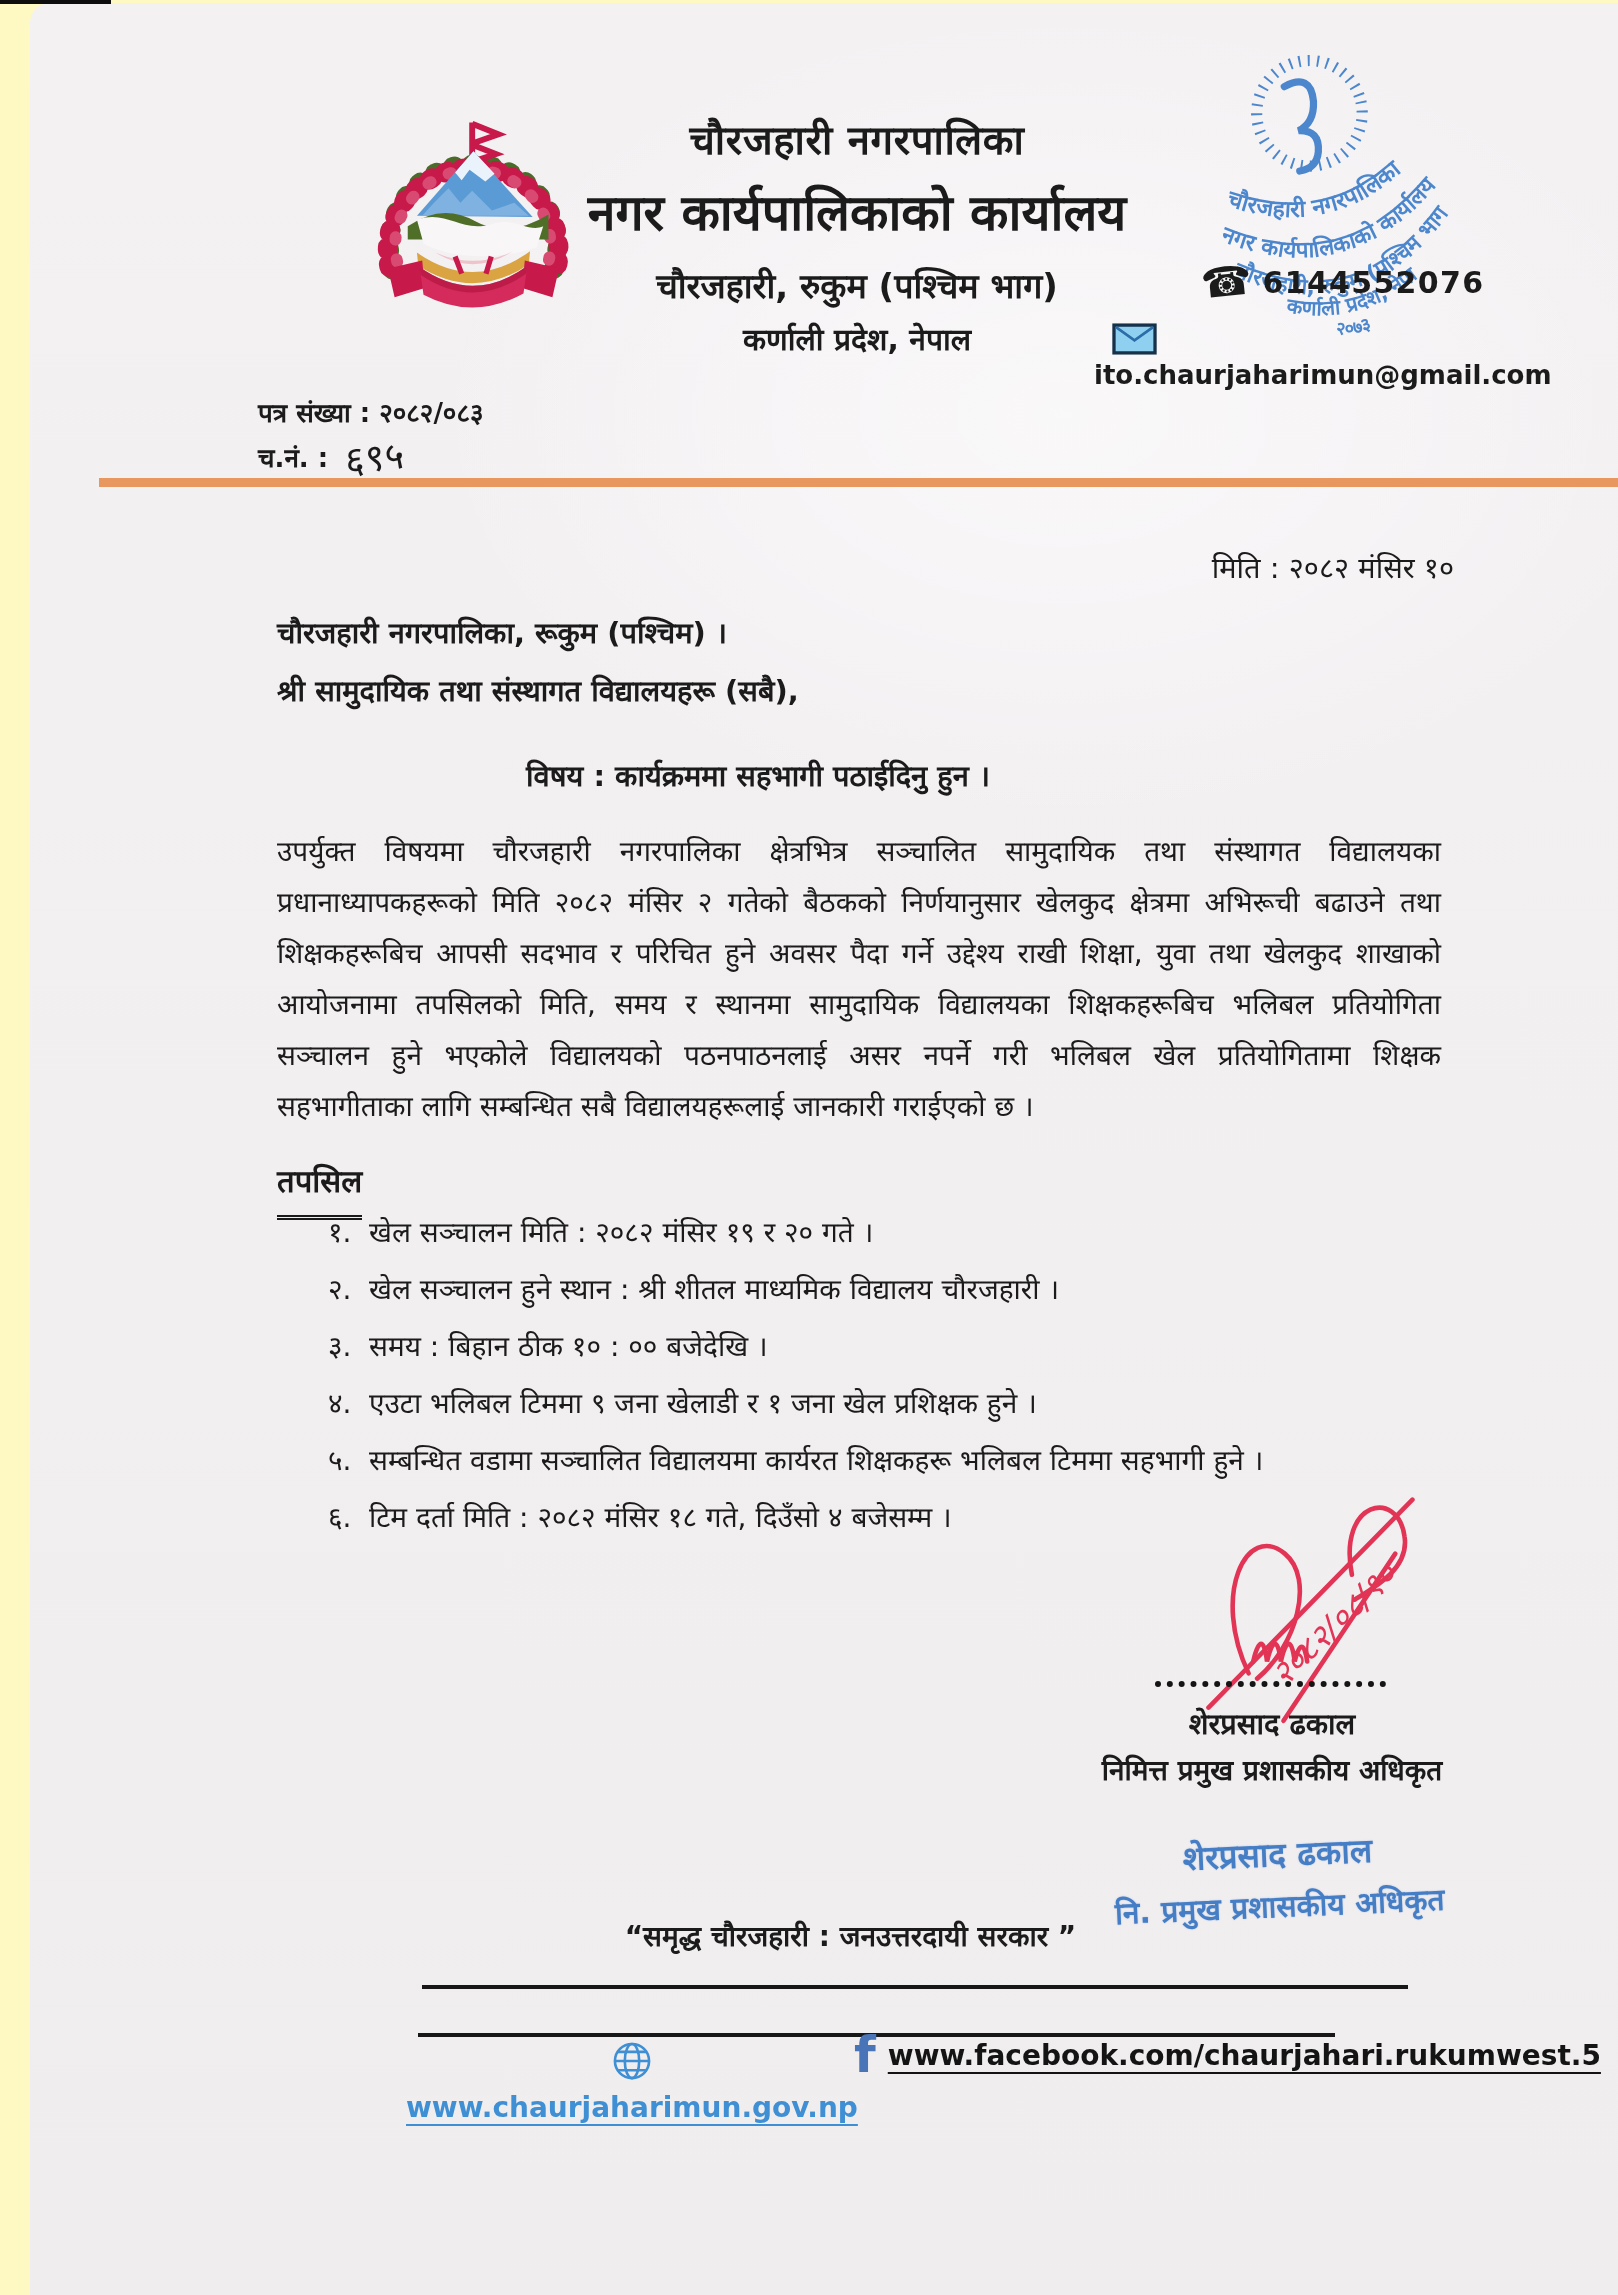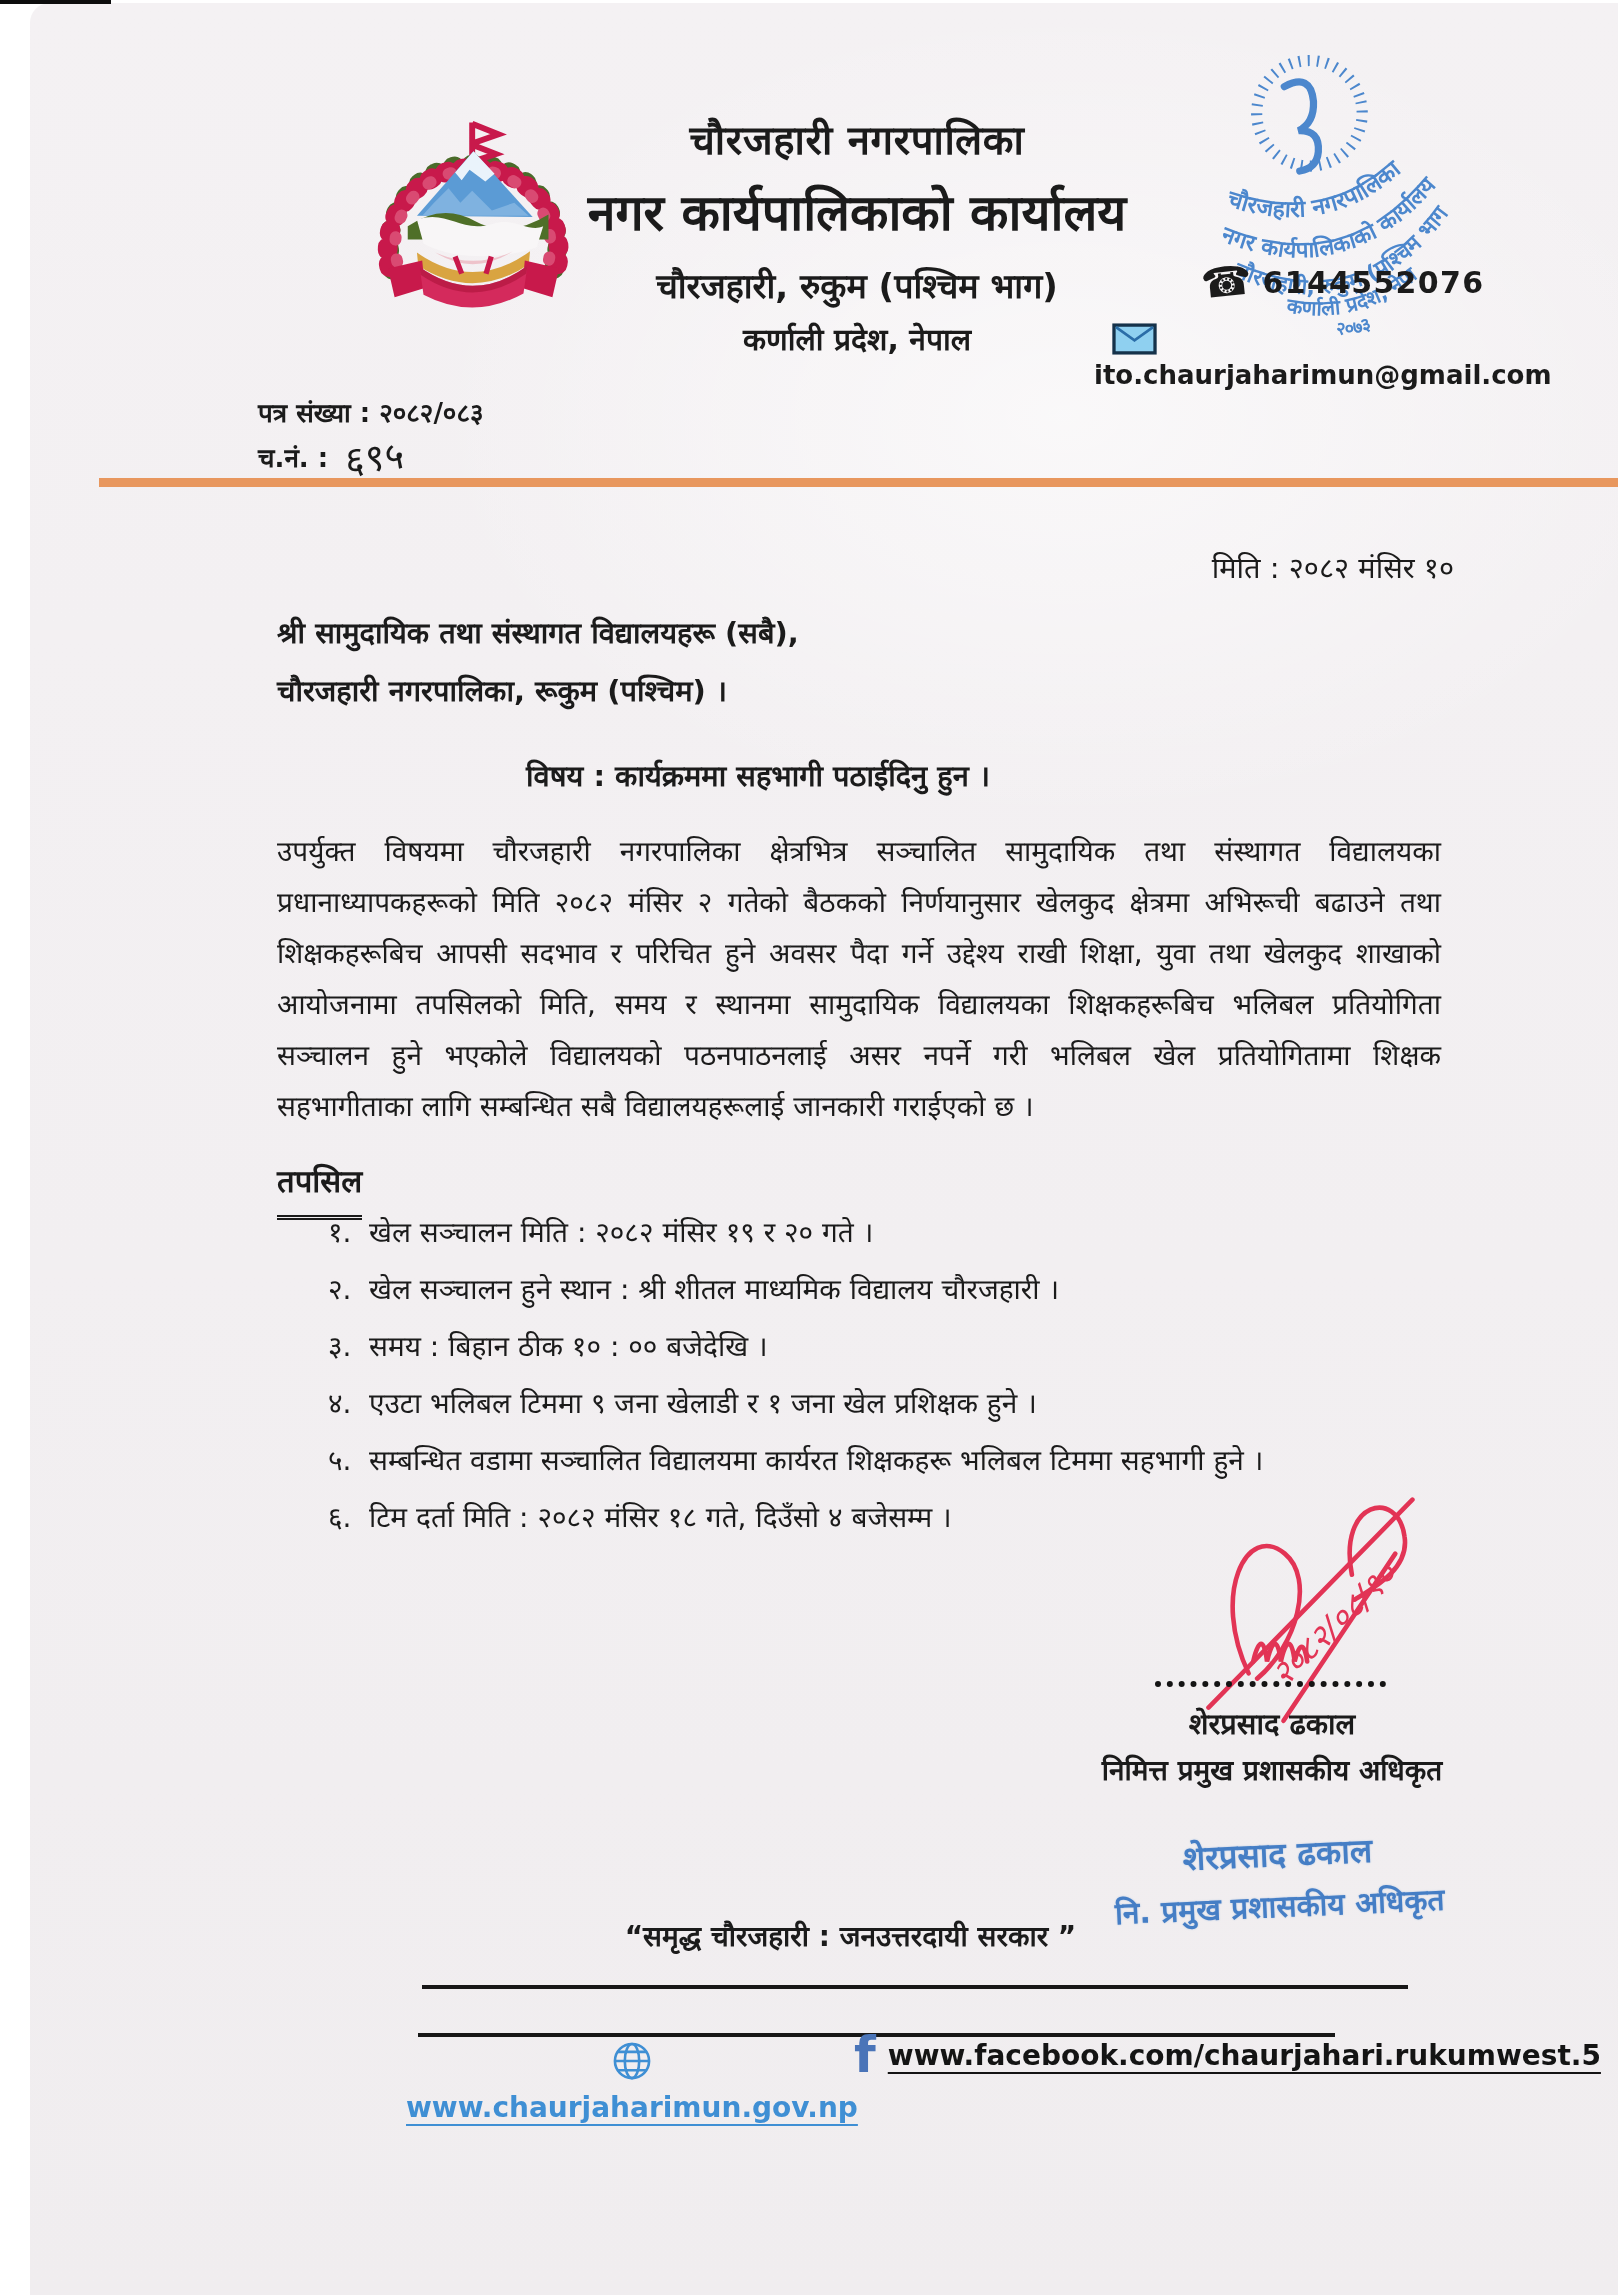--- a/index.html
+++ b/index.html
@@ -1,17 +1,17 @@
 <!DOCTYPE html>
 <html style="font-size:10.5px"><head>
 <meta charset="utf-8">
 <style>
   html,body{margin:0;padding:0;}
   body{background:#e9e7e9;font-family:"DejaVu Sans",sans-serif;color:#1b1b1b;}
-  .scan{position:relative;width:1619px;height:2295px;background:#ffffff;overflow:hidden;}
+  .scan{position:relative;width:1619px;height:2295px;background:#fef9c3;overflow:hidden;}
   .paper{position:absolute;left:30px;top:3.3px;right:0;bottom:0;
     border-top-left-radius:20px;
     background:
       radial-gradient(923px 593px at 65% 18%, rgba(255,255,255,.55), rgba(255,255,255,0) 70%),
       linear-gradient(180deg,#f4f1f3 0%,#f2eff1 55%,#f0edef 100%);}
   .edge-black{position:absolute;left:0;top:0;width:111px;height:4px;background:#0d0d0d;}
   .abs{position:absolute;}
 
   
   .header-text{left:567px;top:111px;width:580px;text-align:center;}
@@ -155,22 +155,22 @@
   <div class="abs ref2">
     <span>च.नं. :</span>
     <span class="hand">६९५</span>
   </div>
 
   <div class="abs orange-rule"></div>
 
   <div class="abs date-line">मिति : २०८२ मंसिर १०</div>
 
   <div class="abs addr">
+    <div>चौरजहारी नगरपालिका, रूकुम (पश्चिम) ।</div>
     <div>श्री सामुदायिक तथा संस्थागत विद्यालयहरू (सबै),</div>
-    <div>चौरजहारी नगरपालिका, रूकुम (पश्चिम) ।</div>
   </div>
 
   <div class="abs subject">विषय : कार्यक्रममा सहभागी पठाईदिनु हुन ।</div>
 
   <div class="abs body-par">
     <div class="body-line">उपर्युक्त विषयमा चौरजहारी नगरपालिका क्षेत्रभित्र सञ्चालित सामुदायिक तथा संस्थागत विद्यालयका</div>
     <div class="body-line">प्रधानाध्यापकहरूको मिति २०८२ मंसिर २ गतेको बैठकको निर्णयानुसार खेलकुद क्षेत्रमा अभिरूची बढाउने तथा</div>
     <div class="body-line">शिक्षकहरूबिच आपसी सदभाव र परिचित हुने अवसर पैदा गर्ने उद्देश्य राखी शिक्षा, युवा तथा खेलकुद शाखाको</div>
     <div class="body-line">आयोजनामा तपसिलको मिति, समय र स्थानमा सामुदायिक विद्यालयका शिक्षकहरूबिच भलिबल प्रतियोगिता</div>
     <div class="body-line">सञ्चालन हुने भएकोले विद्यालयको पठनपाठनलाई असर नपर्ने गरी भलिबल  खेल प्रतियोगितामा शिक्षक</div>

